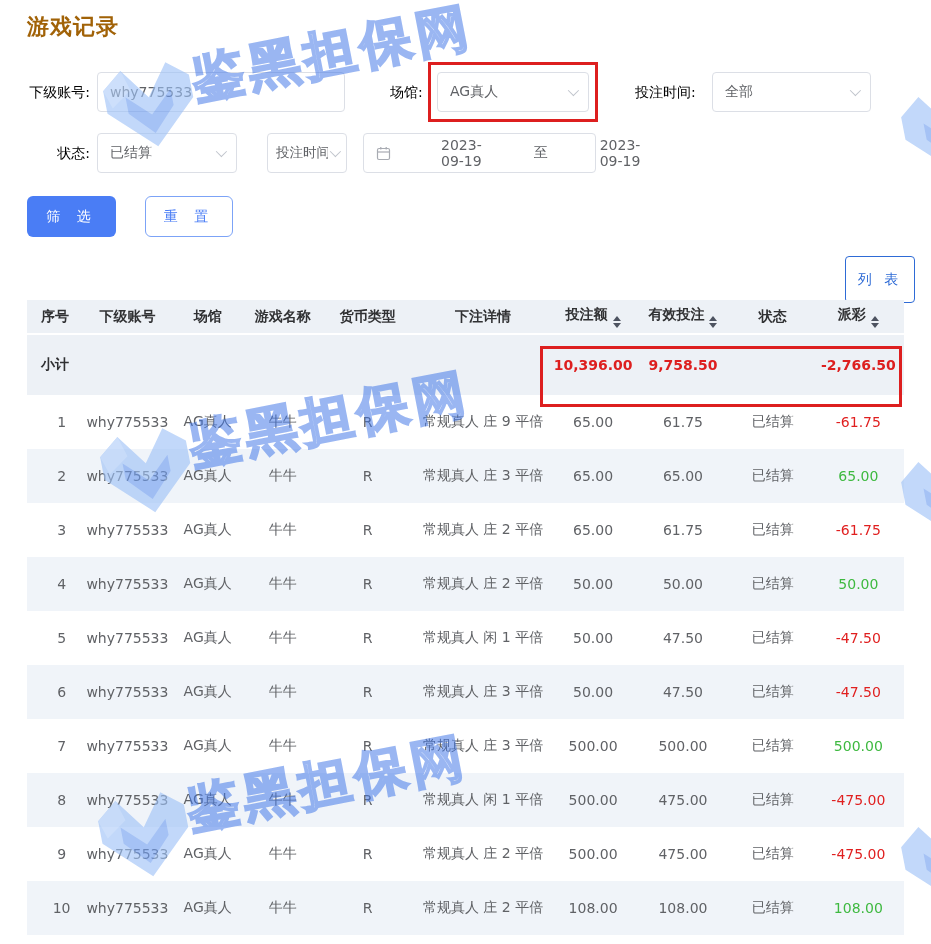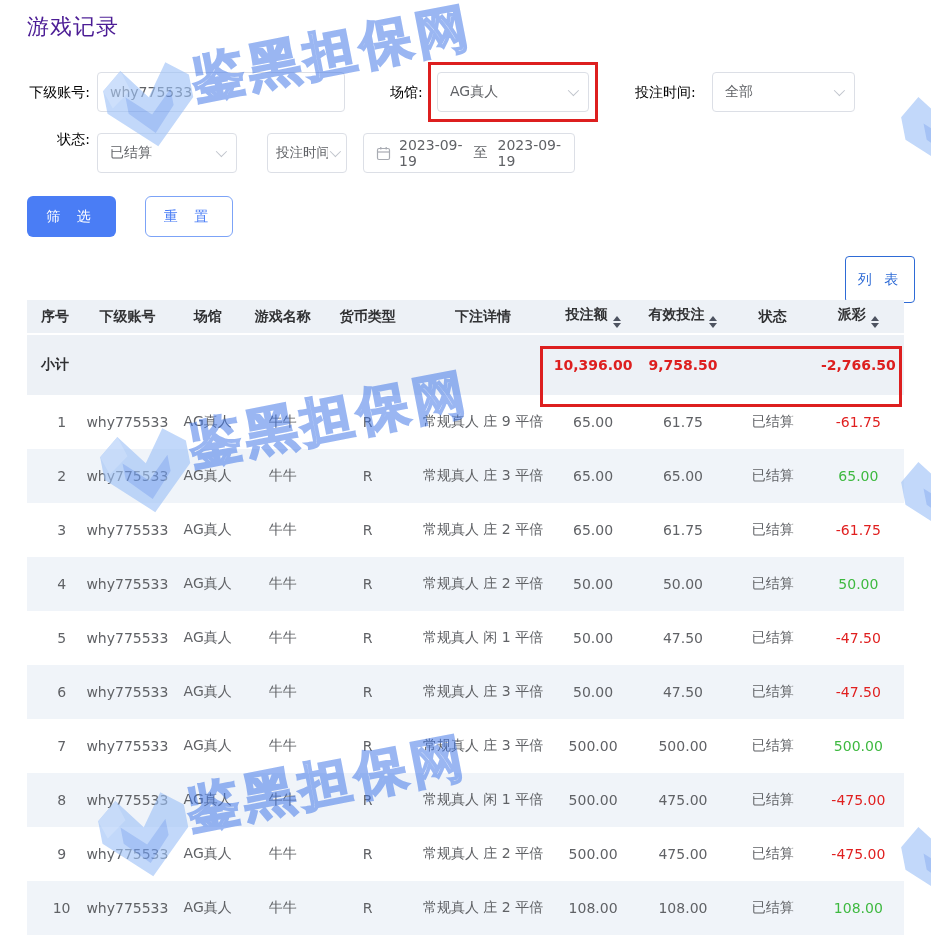--- a/index.html
+++ b/index.html
@@ -4,21 +4,21 @@
 <style>
   * { box-sizing: border-box; margin: 0; padding: 0; }
   html,body { background:#fff; }
   body {
     width: 931px; height: 944px; overflow: hidden; position: relative;
     font-family: "DejaVu Sans", "Liberation Sans", sans-serif;
     color: #606266; font-size: 14px;
   }
   .page-title {
     position: absolute; left: 27px; top: 12px;
-    font-size: 22px; font-weight: 400; color: #4c1d95; letter-spacing: 1px;
+    font-size: 22px; font-weight: 700; color: #a16207; letter-spacing: 1px;
   }
   
   .flabel { position: absolute; height: 40px; line-height: 40px; color: #000000; font-size: 14px; text-align: right; }
   .ctrl {
     position: absolute; height: 40px; background: #fff;
     border: 1px solid #dcdfe6; border-radius: 4px;
     display: flex; align-items: center; padding: 0 12px; color: #606266; font-size: 14px;
   }
   .ctrl .val { flex: 1; white-space: nowrap; overflow: hidden; }
   .chev {
@@ -75,35 +75,35 @@
 </div>
 
 <span class="flabel" style="left:390px;top:72px;width:38px;text-align:left;">场馆:</span>
 <div class="ctrl" style="left:437px;top:72px;width:152px;">
   <span class="val">AG真人</span>
   <span class="chev"></span>
 </div>
 <div class="hibox" style="left:428px;top:62px;width:170px;height:60px;"></div>
 
 <span class="flabel" style="left:635px;top:72px;width:68px;text-align:left;">投注时间:</span>
-<div class="ctrl" style="left:712px;top:72px;width:143px;">
+<div class="ctrl" style="left:712px;top:72px;width:159px;">
   <span class="val">全部</span>
   <span class="chev"></span>
 </div>
 
-<span class="flabel" style="left:20px;top:119px;width:70px;">状态:</span>
+<span class="flabel" style="left:20px;top:133px;width:70px;">状态:</span>
 <div class="ctrl" style="left:97px;top:133px;width:140px;">
   <span class="val">已结算</span>
   <span class="chev"></span>
 </div>
 <div class="ctrl" style="left:267px;top:133px;width:80px;padding:16px 8px;">
   <span class="val" style="font-size:13.5px;">投注时间</span>
   <span class="chev" style="margin-left:2px;"></span>
 </div>
-<div class="ctrl" style="left:363px;top:133px;width:212px;">
+<div class="ctrl" style="left:363px;top:133px;width:233px;gap:42px;">
   <span class="cal-icon">
     <svg width="15" height="15" viewBox="0 0 15 15">
       <rect x="1.5" y="2.5" width="12" height="11" rx="1.5" fill="none" stroke="#a8abb2" stroke-width="1.2"></rect>
       <line x1="1.5" y1="6" x2="13.5" y2="6" stroke="#a8abb2" stroke-width="1.2"></line>
       <line x1="4.8" y1="1" x2="4.8" y2="3.6" stroke="#a8abb2" stroke-width="1.2"></line>
       <line x1="10.2" y1="1" x2="10.2" y2="3.6" stroke="#a8abb2" stroke-width="1.2"></line>
     </svg>
   </span>
   <span>2023-09-19</span>
   <span class="date-sep">至</span>

